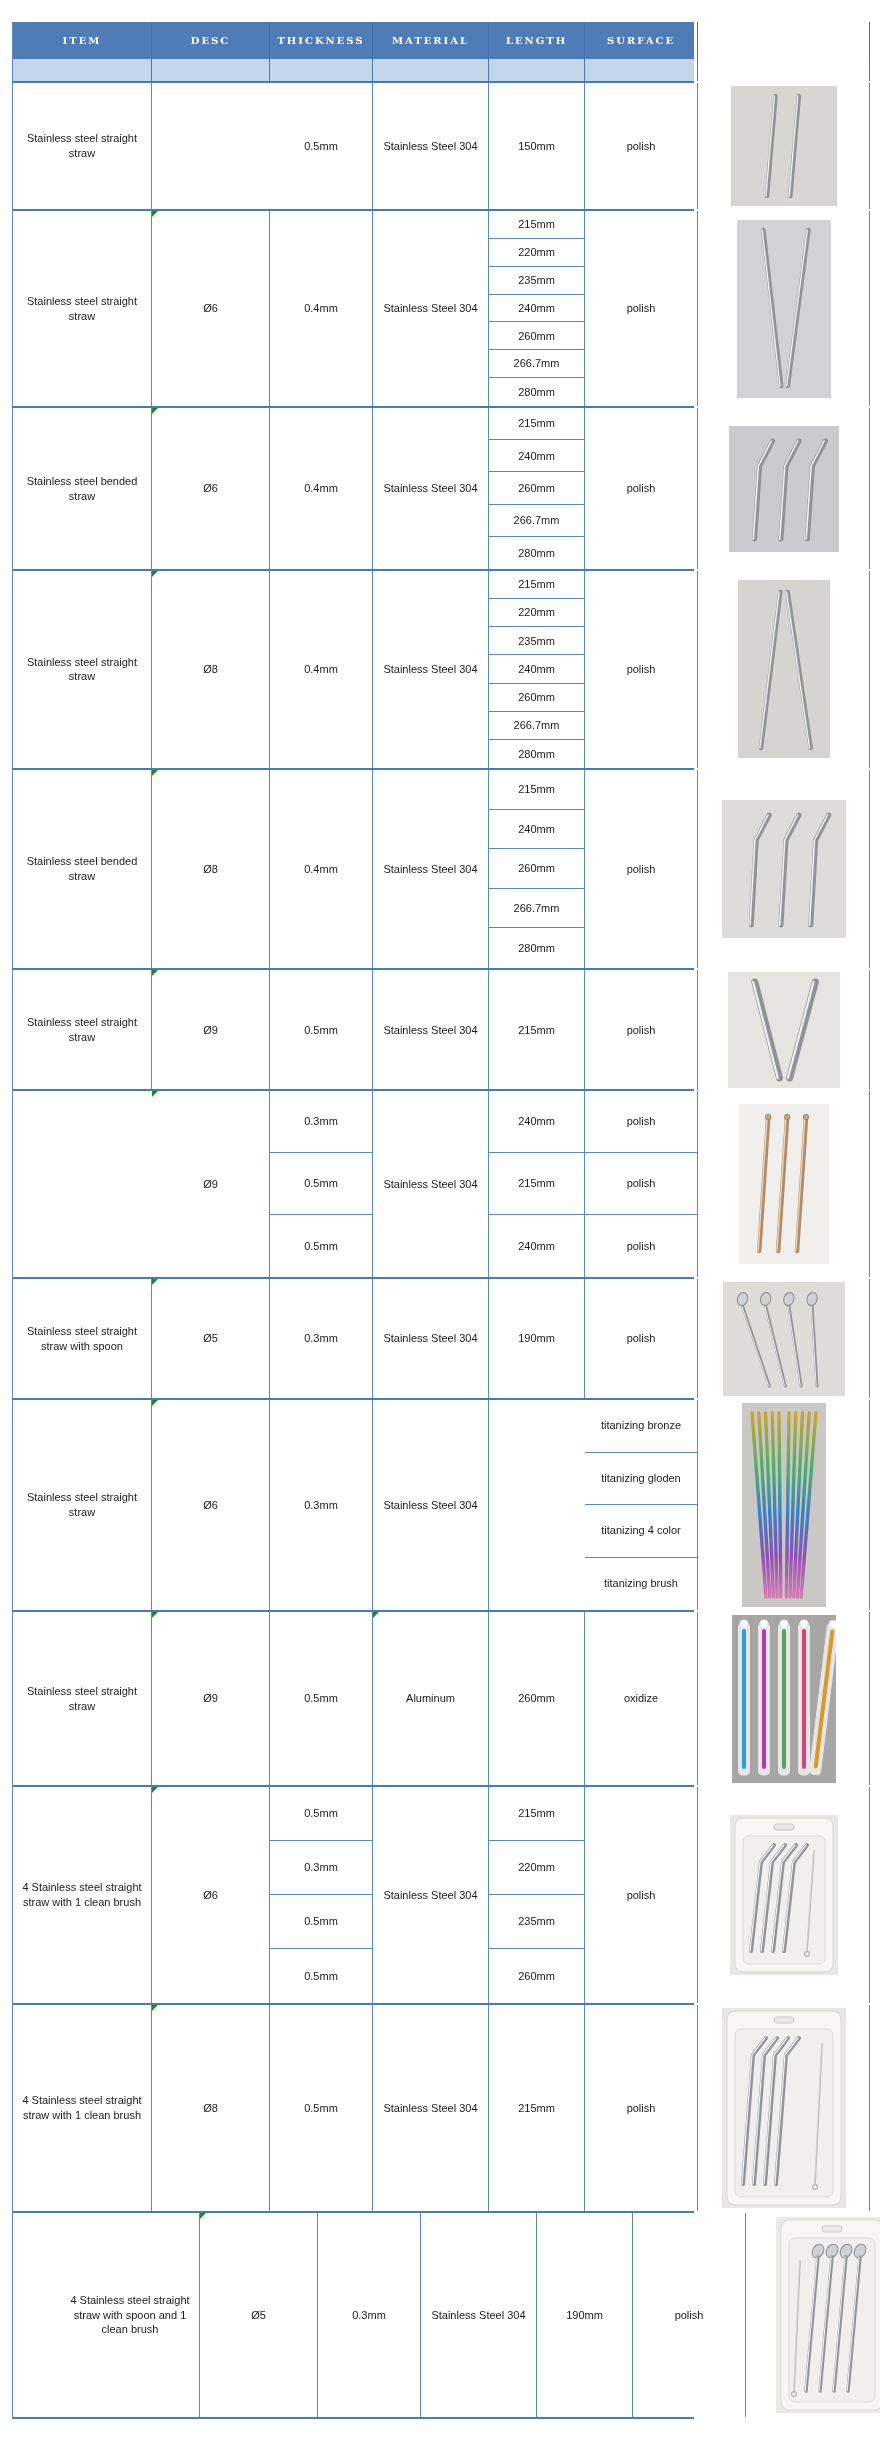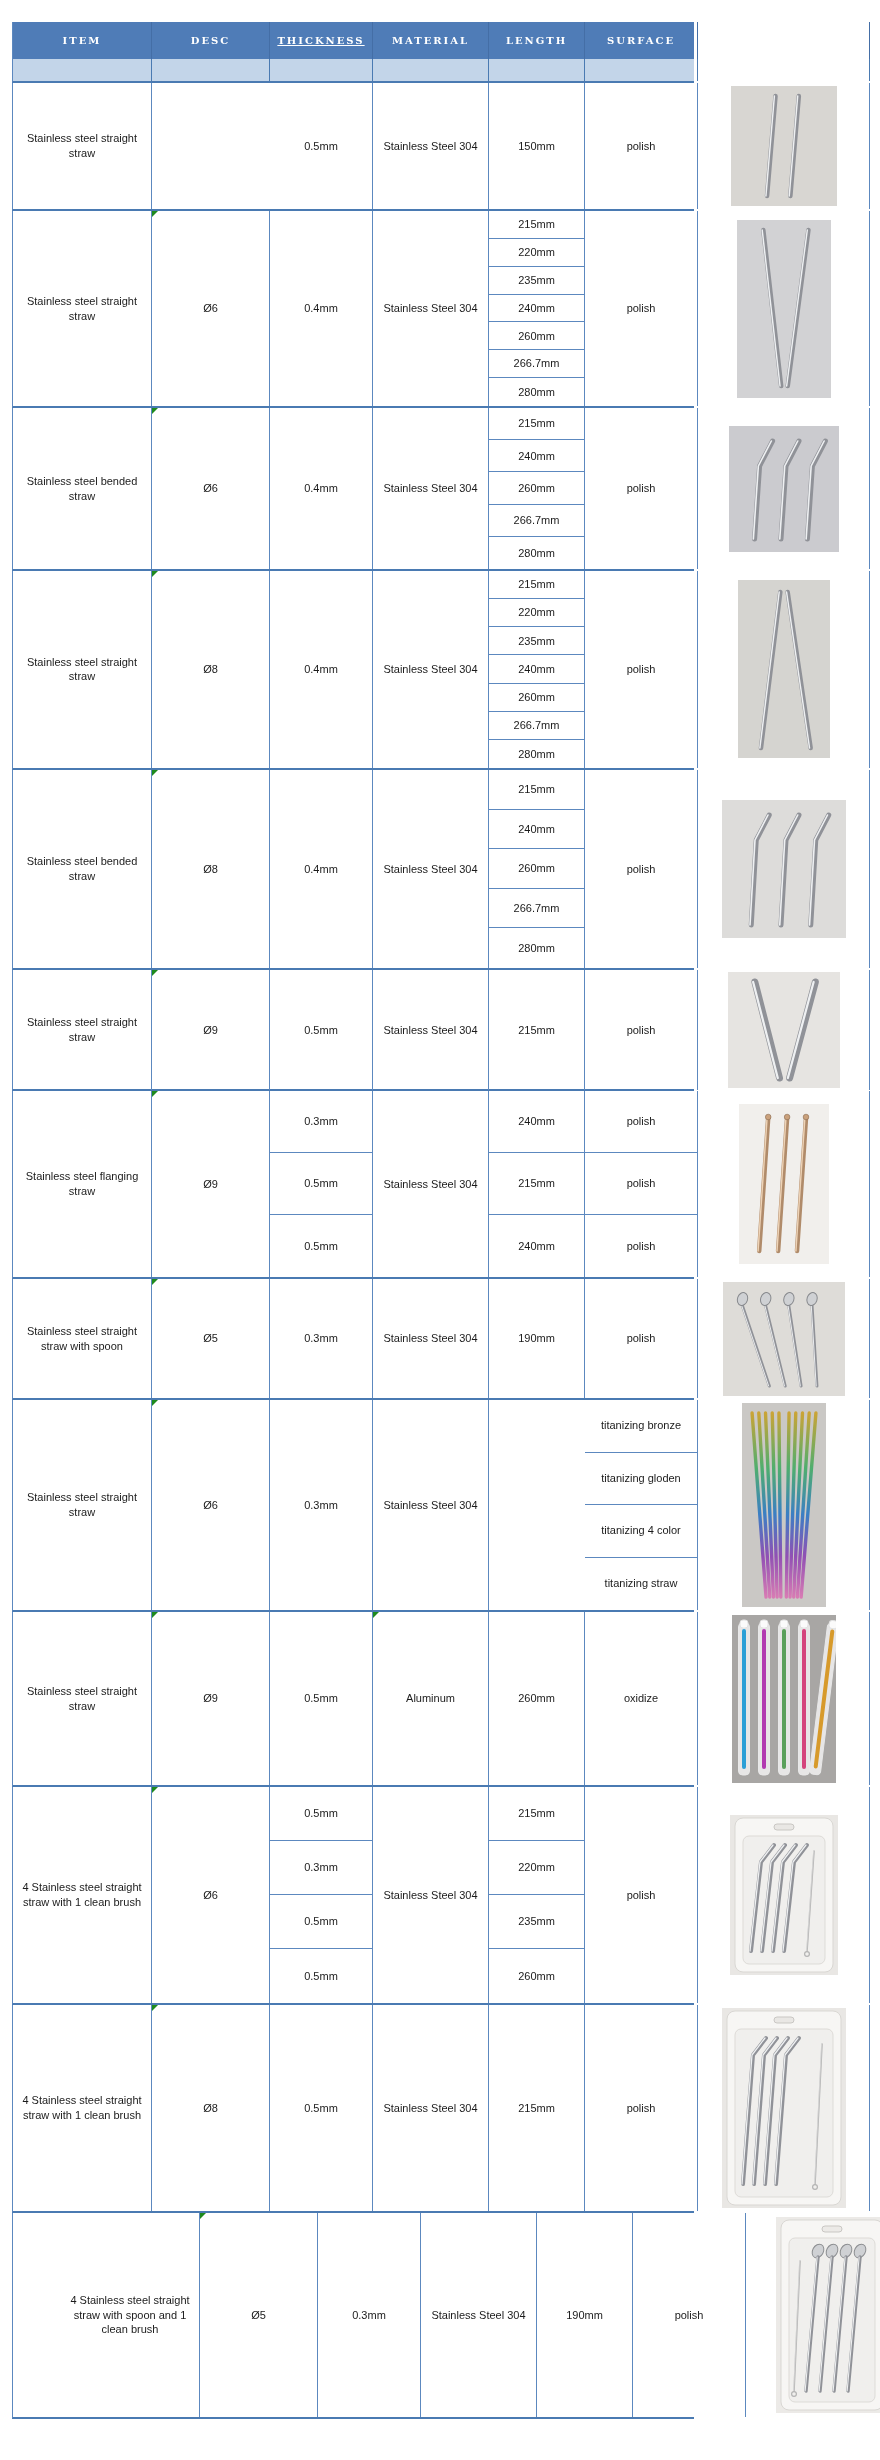--- a/index.html
+++ b/index.html
@@ -15,21 +15,21 @@
   .flag::before{content:"";position:absolute;left:0;top:0;width:0;height:0;border-top:6px solid #1e8a1e;border-right:6px solid transparent;}
   .photo-cell svg{display:block;}
 </style>
 </head>
 <body>
 
 <div id="straw-table">
     <div class="trow hdr" style="grid-template-columns: 139px 118px 103px 116px 96px 113px 172px; height: 37px;">
       <div class="cell" style="grid-area: 1 / 1;">ITEM</div>
       <div class="cell" style="grid-area: 1 / 2;">DESC</div>
-      <div class="cell" style="grid-area: 1 / 3; text-decoration: underline;">THICKNESS</div>
+      <div class="cell" style="grid-area: 1 / 3;">THICKNESS</div>
       <div class="cell" style="grid-area: 1 / 4;">MATERIAL</div>
       <div class="cell" style="grid-area: 1 / 5;">LENGTH</div>
       <div class="cell" style="grid-area: 1 / 6;">SURFACE</div>
       <div class="cell" style="grid-area: 1 / 7;">PHOTO</div>
     </div>
     <div class="trow subhdr" style="grid-template-columns: 139px 118px 103px 116px 96px 113px 172px; height: 24px;">
       <div class="cell" style="grid-column: 1;"></div>
       <div class="cell" style="grid-column: 2;"></div>
       <div class="cell" style="grid-column: 3;"></div>
       <div class="cell" style="grid-column: 4;"></div>
@@ -156,21 +156,20 @@
         <svg width="112" height="116" viewBox="0 0 112 116">
           <rect width="112" height="116" fill="#e6e4e1"></rect>
           <polyline points="26.88,10 51.52,106" fill="none" stroke="#909298" stroke-width="7" stroke-linecap="round" stroke-linejoin="round"></polyline>
           <polyline points="25.13,10 49.77,106" fill="none" stroke="#eef0f2" stroke-width="2.24" stroke-linecap="round" stroke-linejoin="round"></polyline>
           <polyline points="87.36,10 61.60000000000001,106" fill="none" stroke="#909298" stroke-width="7" stroke-linecap="round" stroke-linejoin="round"></polyline>
           <polyline points="85.61,10 59.85000000000001,106" fill="none" stroke="#eef0f2" stroke-width="2.24" stroke-linecap="round" stroke-linejoin="round"></polyline>
         </svg>
       </div>
     </div>
     <div class="trow " style="grid-template-columns: 139px 118px 103px 116px 96px 113px 172px; height: 188px; grid-template-rows: repeat(3, 1fr);">
-      <div class="cell" style="grid-area: 1 / 1 / span 3;">Stainless steel flanging straw</div>
       <div class="cell flag" style="grid-area: 1 / 2 / span 3;">Ø9</div>
       <div class="cell sub" style="grid-area: 1 / 3;">0.3mm</div>
       <div class="cell sub" style="grid-area: 2 / 3;">0.5mm</div>
       <div class="cell" style="grid-area: 3 / 3;">0.5mm</div>
       <div class="cell" style="grid-area: 1 / 4 / span 3;">Stainless Steel 304</div>
       <div class="cell sub" style="grid-area: 1 / 5;">240mm</div>
       <div class="cell sub" style="grid-area: 2 / 5;">215mm</div>
       <div class="cell" style="grid-area: 3 / 5;">240mm</div>
       <div class="cell sub" style="grid-area: 1 / 6;">polish</div>
       <div class="cell sub" style="grid-area: 2 / 6;">polish</div>
@@ -216,21 +215,21 @@
       </div>
     </div>
     <div class="trow " style="grid-template-columns: 139px 118px 103px 116px 96px 113px 172px; height: 212px; grid-template-rows: repeat(4, 1fr);">
       <div class="cell" style="grid-area: 1 / 1 / span 4;">Stainless steel straight straw</div>
       <div class="cell flag" style="grid-area: 1 / 2 / span 4;">Ø6</div>
       <div class="cell" style="grid-area: 1 / 3 / span 4;">0.3mm</div>
       <div class="cell" style="grid-area: 1 / 4 / span 4;">Stainless Steel 304</div>
       <div class="cell sub" style="grid-area: 1 / 6;">titanizing bronze</div>
       <div class="cell sub" style="grid-area: 2 / 6;">titanizing gloden</div>
       <div class="cell sub" style="grid-area: 3 / 6;">titanizing 4 color</div>
-      <div class="cell" style="grid-area: 4 / 6;">titanizing straw</div>
+      <div class="cell" style="grid-area: 4 / 6;">titanizing brush</div>
       <div class="cell photo-cell" aria-label="bundle of rainbow titanized straws" style="grid-area: 1 / 7 / span 4;">
         <svg width="84" height="204" viewBox="0 0 84 204">
           <rect width="84" height="204" fill="#cac8c5"></rect>
           <defs>
             <linearGradient id="rb9" x1="0" y1="0" x2="0" y2="1">
               <stop offset="0" stop-color="#caa437"></stop>
               <stop offset="0.3" stop-color="#4fae6e"></stop>
               <stop offset="0.55" stop-color="#3b7fc4"></stop>
               <stop offset="0.78" stop-color="#9150b4"></stop>
               <stop offset="1" stop-color="#d77bb4"></stop>

